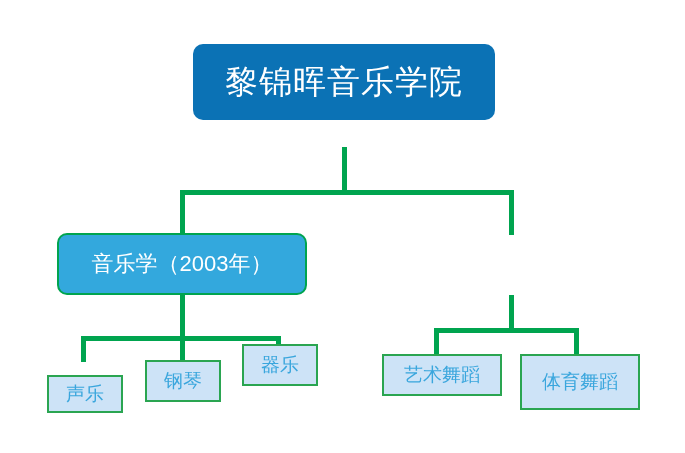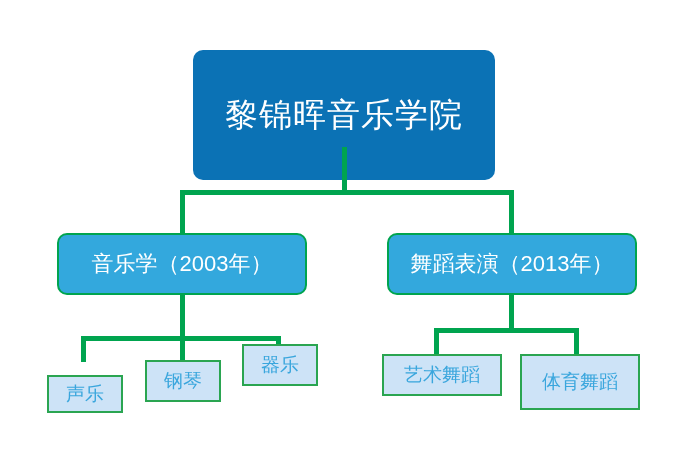--- a/index.html
+++ b/index.html
@@ -60,39 +60,36 @@
     border: 2px solid #2aa551;
     border-radius: 0;
     font-size: 19px;
   }
 </style>
 </head>
 <body>
 
 <div id="chart-canvas">
 
-  <div class="node node-root" style="left:193px; top:44px; width:302px; height:130px;margin-top:6px;">
+  <div class="node node-root" style="left:193px; top:44px; width:302px; height:76px;">
     <span>黎锦晖音乐学院</span>
   </div>
 
   <div class="conn conn-v" style="left:342px; top:147px; width:5px; height:47px;"></div>
 
   <div class="conn conn-h" style="left:180px; top:190px; width:334px; height:5px;"></div>
 
   <div class="conn conn-v" style="left:180px; top:190px; width:5px; height:45px;"></div>
 
   <div class="conn conn-v" style="left:509px; top:190px; width:5px; height:45px;"></div>
 
   <div class="node node-l2" style="left:57px; top:233px; width:250px; height:62px;">
     <span>音乐学（2003年）</span>
   </div>
 
-  <div class="node node-l2" style="left:387px; top:233px; width:250px; height:62px;">
-    <span>舞蹈表演（2013年）</span>
-  </div>
 
   <div class="conn conn-v" style="left:180px; top:295px; width:5px; height:68px;"></div>
   <div class="conn conn-h" style="left:81px; top:336px; width:200px; height:5px;"></div>
   <div class="conn conn-v" style="left:81px; top:336px; width:5px; height:26px;"></div>
   <div class="conn conn-v" style="left:276px; top:336px; width:5px; height:26px;"></div>
 
   <div class="conn conn-v" style="left:509px; top:295px; width:5px; height:38px;"></div>
   <div class="conn conn-h" style="left:434px; top:328px; width:145px; height:5px;"></div>
   <div class="conn conn-v" style="left:434px; top:328px; width:5px; height:28px;"></div>
   <div class="conn conn-v" style="left:574px; top:328px; width:5px; height:28px;"></div>

